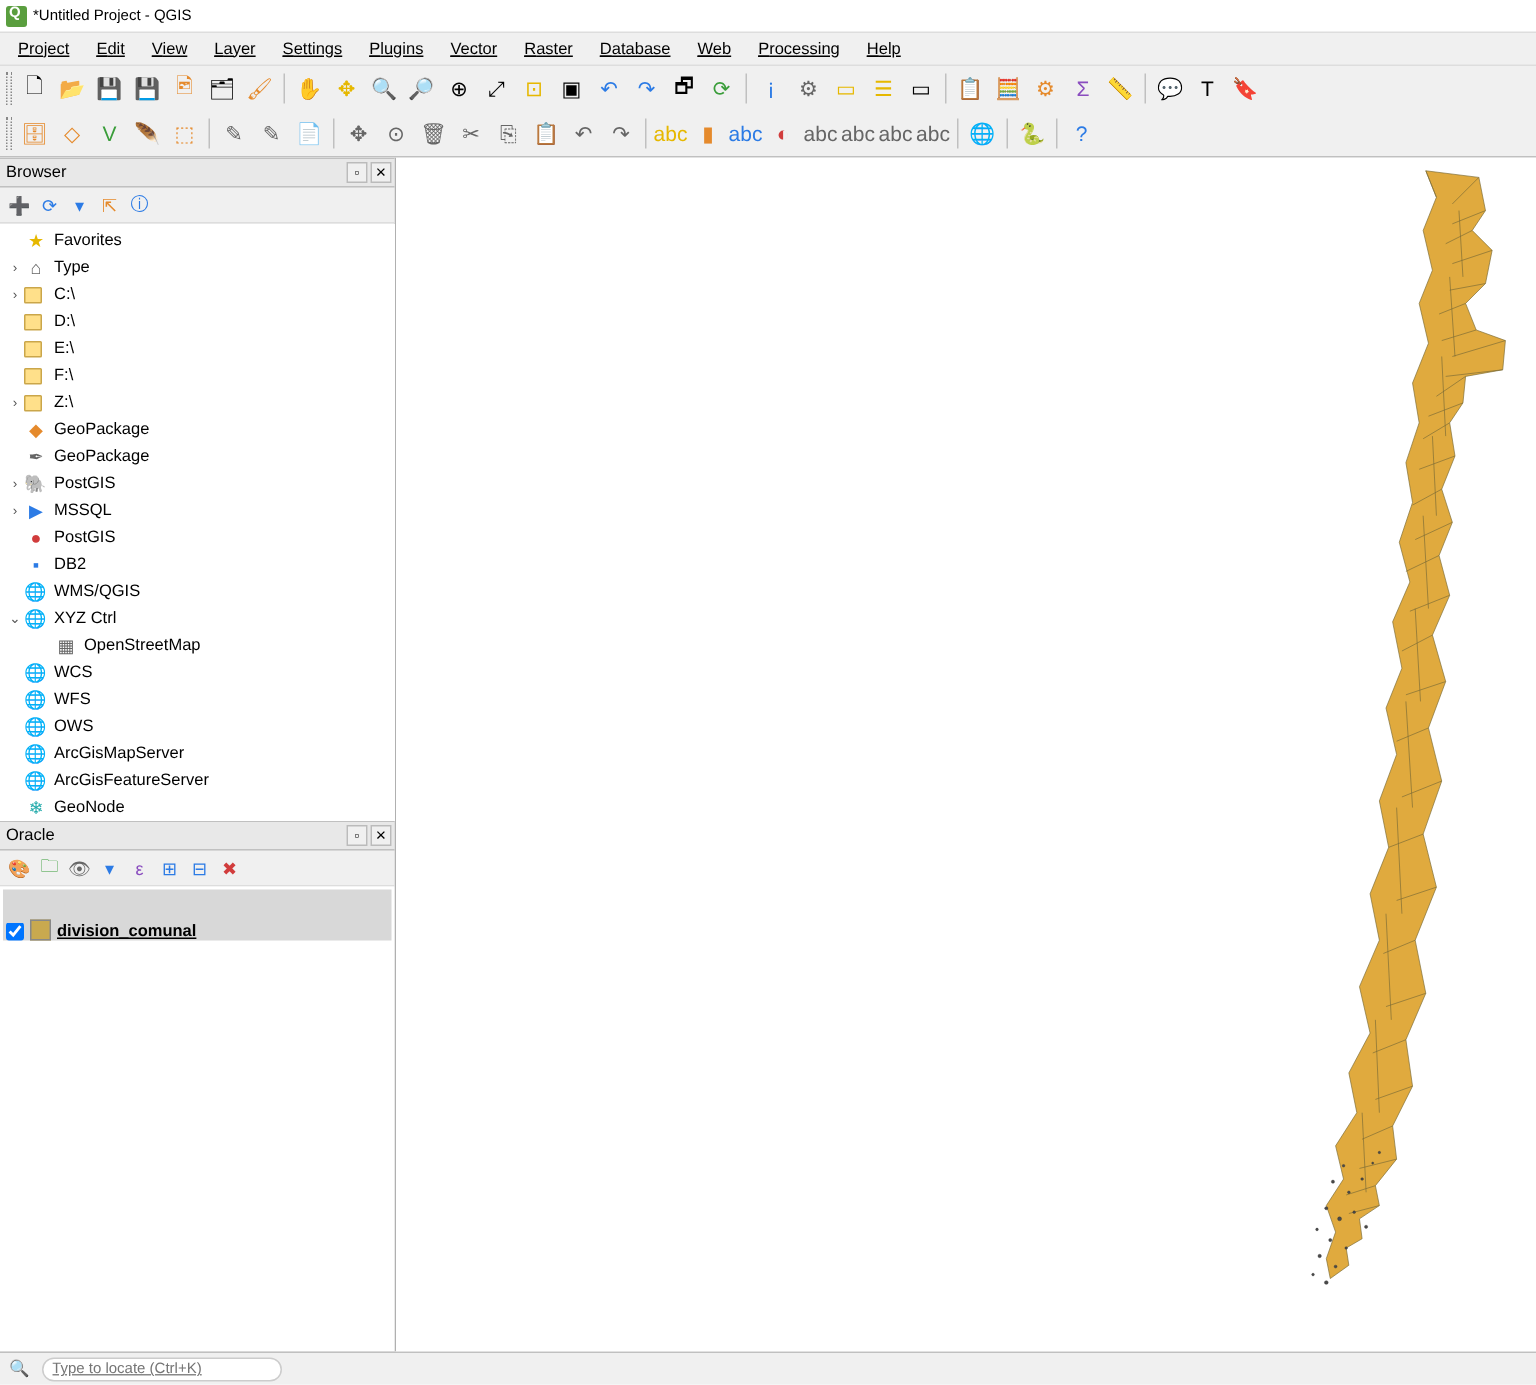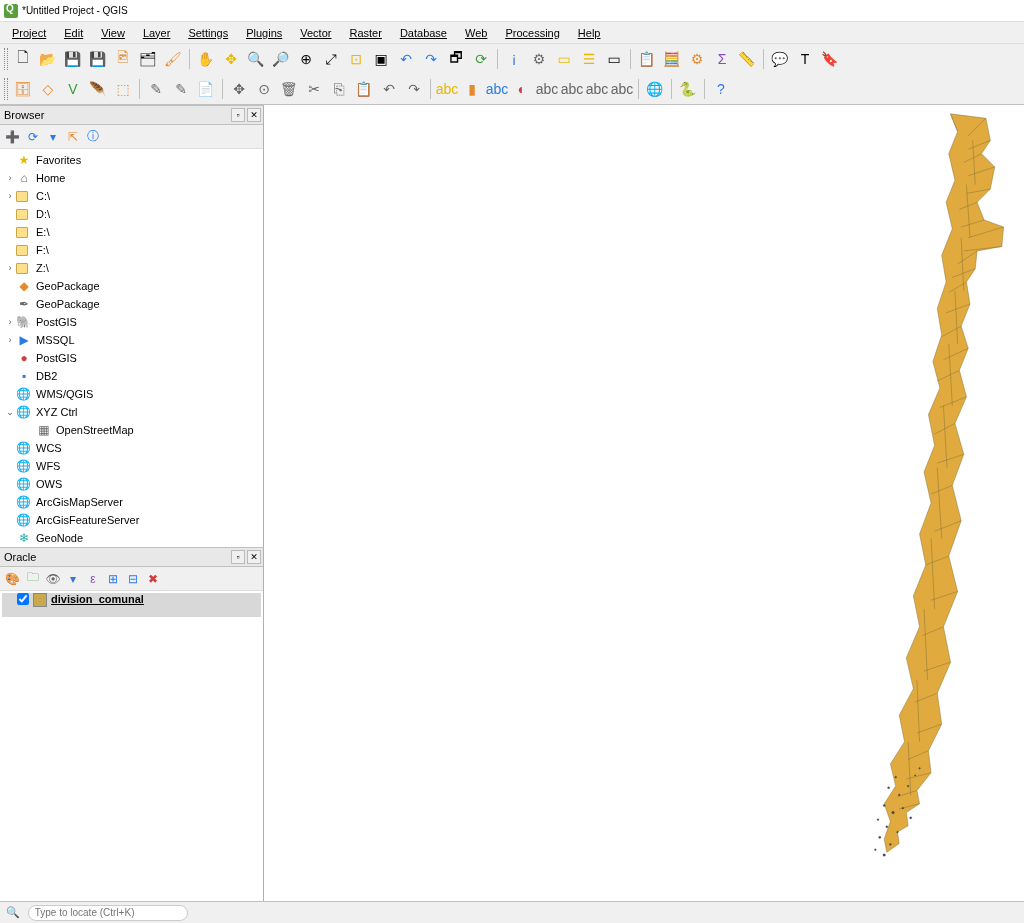--- a/index.html
+++ b/index.html
@@ -23,28 +23,28 @@
 .panel-header .ctrl { position: absolute; right: 2px; display: flex; gap: 2px; }
 .panel-header .ctrl span { width: 14px; height: 14px; display: flex; align-items: center; justify-content: center; border: 1px solid #bbb; font-size: 9px; cursor: default; background: #f0f0f0; }
 .panel-toolbar { height: 24px; display: flex; align-items: center; gap: 2px; padding: 2px 4px; border-bottom: 1px solid #ddd; background: #f0f0f0; }
 .ptb-btn { width: 18px; height: 18px; display: flex; align-items: center; justify-content: center; font-size: 12px; cursor: default; }
 .browser-tree { flex: 1; overflow: auto; background: #fff; padding: 2px 0; }
 .tree-item { display: flex; align-items: center; height: 18px; padding-left: 4px; cursor: default; }
 .exp { width: 12px; text-align: center; color: #555; font-size: 9px; }
 .ticon { width: 16px; height: 16px; display: flex; align-items: center; justify-content: center; margin-right: 4px; font-size: 12px; }
 .layers-panel { flex-shrink: 0; }
 .layers-list { background: #fff; padding: 2px; height: 310px; }
-.layer-row { display: flex; align-items: flex-start; height: 24px; padding: 0 15px; background: #d8d8d8; gap: 4px; }
+.layer-row { display: flex; align-items: flex-end; height: 34px; padding: 0 2px; background: #d8d8d8; gap: 4px; }
 .layer-row input { width: 12px; height: 12px; }
 .layer-swatch { width: 14px; height: 14px; background: #c9a94f; border: 1px solid #888; }
 .layer-name { font-weight: bold; text-decoration: underline; }
 .canvas { flex: 1; background: #fff; position: relative; overflow: hidden; }
 .map-svg { position: absolute; right: 0; top: 0; height: 100%; }
 .statusbar { height: 22px; background: #f0f0f0; border-top: 1px solid #c0c0c0; display: flex; align-items: center; padding: 0 6px; gap: 8px; }
-.status-input { width: 160px; height: 16px; border: 1px solid #ccc; border-radius: 8px; padding: 0 6px; font-size: 10px; color: #888; background: #fff; }
+.status-input { width: 160px; height: 16px; border: 1px solid #ccc; border-radius: 8px; padding: 0 6px; font-size: 10px; color: #888; background: #fff; text-decoration: underline; }
 
 .c-yellow{color:#e6b800}.c-blue{color:#2c7be5}.c-green{color:#3a9d3a}.c-orange{color:#e58a2c}.c-red{color:#d13c3c}.c-purple{color:#8a4dbf}.c-gray{color:#666}.c-teal{color:#2aa}
 .folder-ic{width:14px;height:11px;background:#ffe08a;border:1px solid #caa64a;border-radius:1px;margin-right:4px;}
 </style>
 </head>
 <body>
 
 <div class="titlebar">
   <div class="qgis-logo"></div>
   <span class="title-text">*Untitled Project - QGIS</span>
@@ -163,21 +163,21 @@
         </div>
       <div class="browser-tree" id="btree">
           <div class="tree-item" style="padding-left: 4px;">
             <span class="exp"></span>
             <span class="ticon c-yellow">★</span>
             <span>Favorites</span>
           </div>
           <div class="tree-item" style="padding-left: 4px;">
             <span class="exp">›</span>
             <span class="ticon c-gray">⌂</span>
-            <span>Home</span>
+            <span>Type</span>
           </div>
           <div class="tree-item" style="padding-left: 4px;">
             <span class="exp">›</span>
             <span class="ticon ">
               <span class="folder-ic"></span>
             </span>
             <span>C:\</span>
           </div>
           <div class="tree-item" style="padding-left: 4px;">
             <span class="exp"></span>

